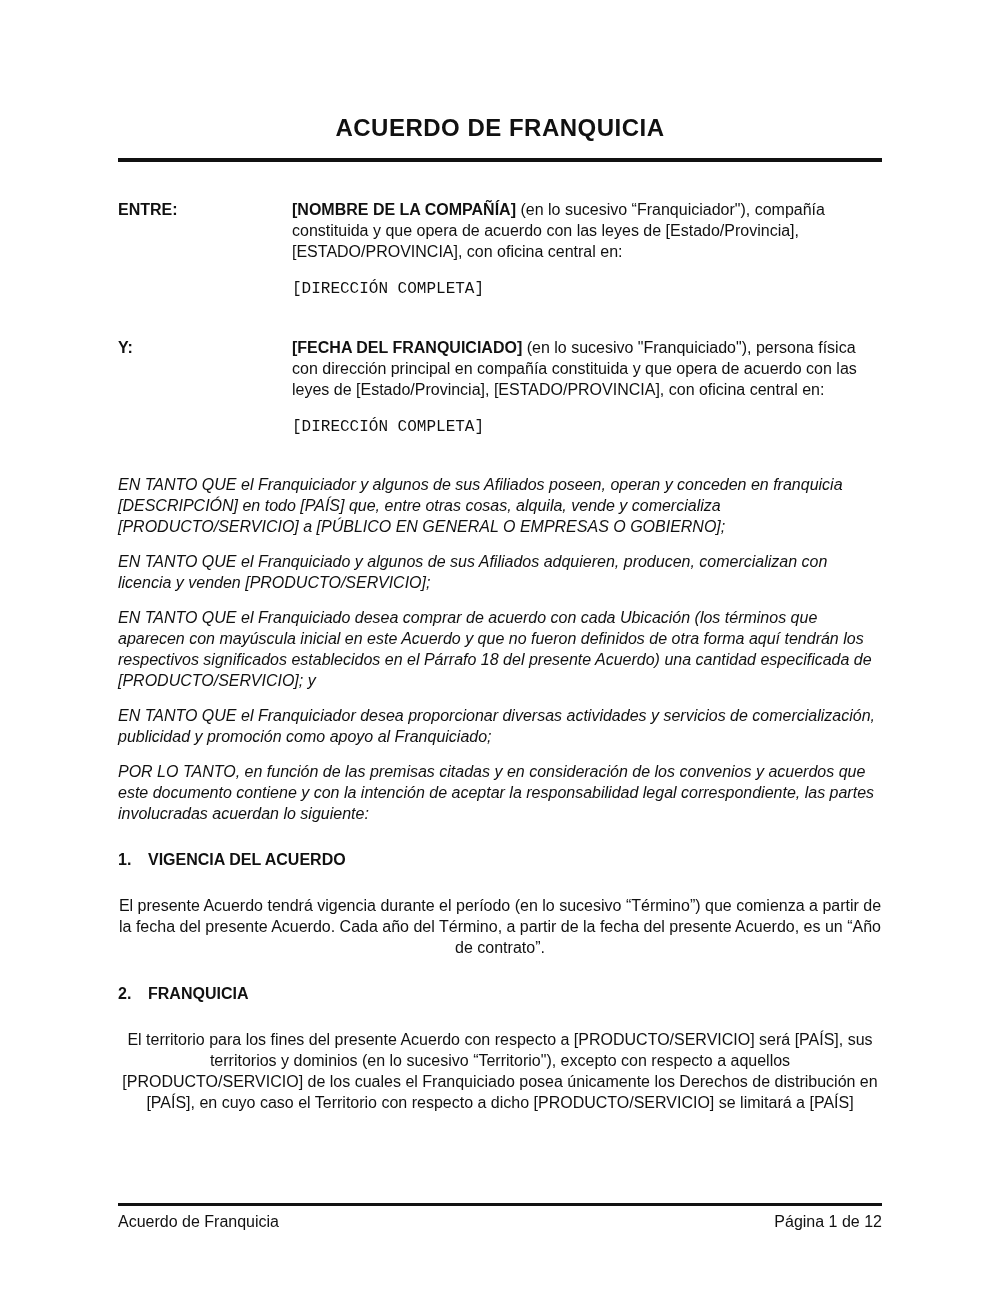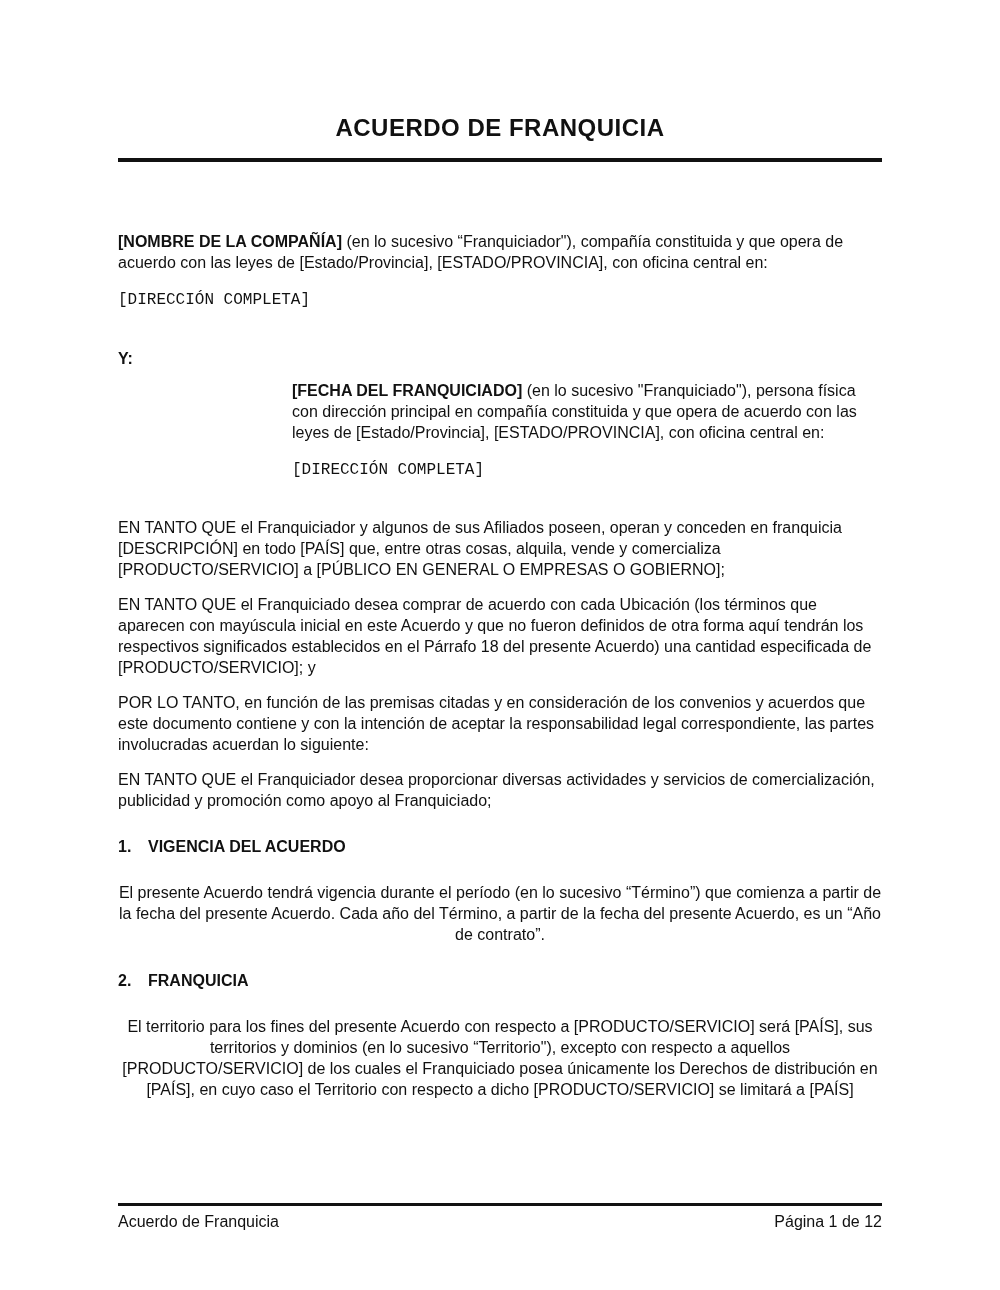--- a/index.html
+++ b/index.html
@@ -43,34 +43,34 @@
     display: flex;
     margin-top: 37px;
   }
   .party-label {
     width: 174px;
     flex: 0 0 174px;
     font-weight: bold;
   }
   .party-content {
     flex: 1 1 auto;
-    margin-top: 32px;
   }
   .party-name {
     font-weight: bold;
   }
   .party-address {
     margin-top: 17px;
     font-family: Liberation Mono, monospace;
   }
   .recitals {
     margin-top: 36px;
   }
   p.recital {
     margin: 0 0 14px 0;
+    font-style: italic;
   }
   .section-heading {
     margin: 25px 0 25px 0;
     font-weight: bold;
     display: flex;
   }
   .section-number {
     width: 30px;
     flex: 0 0 30px;
   }
@@ -92,39 +92,41 @@
 </head>
 <body>
 
 <div class="page">
 
   <h1 class="doc-title">ACUERDO DE FRANQUICIA</h1>
   <div class="title-rule"></div>
 
 
   <div class="party">
+    <div class="party-label">ENTRE:</div>
     <div class="party-content">
       <div><span class="party-name">[NOMBRE DE LA COMPAÑÍA]</span> <span>(en lo sucesivo “Franquiciador"), compañía constituida y que opera de acuerdo con las leyes de [Estado/Provincia], [ESTADO/PROVINCIA], con oficina central en:</span></div>
       <div class="party-address">[DIRECCIÓN COMPLETA]</div>
     </div>
   </div>
 
   <div class="party">
     <div class="party-label">Y:</div>
     <div class="party-content">
       <div><span class="party-name">[FECHA DEL FRANQUICIADO]</span> <span>(en lo sucesivo "Franquiciado"), persona física con dirección principal en compañía constituida y que opera de acuerdo con las leyes de [Estado/Provincia], [ESTADO/PROVINCIA], con oficina central en:</span></div>
       <div class="party-address">[DIRECCIÓN COMPLETA]</div>
     </div>
   </div>
 
   <div class="recitals">
     <p class="recital">EN TANTO QUE el Franquiciador y algunos de sus Afiliados poseen, operan y conceden en franquicia [DESCRIPCIÓN] en todo [PAÍS] que, entre otras cosas, alquila, vende y comercializa [PRODUCTO/SERVICIO] a [PÚBLICO EN GENERAL O EMPRESAS O GOBIERNO];</p>
+    <p class="recital">EN TANTO QUE el Franquiciado y algunos de sus Afiliados adquieren, producen, comercializan con licencia y venden [PRODUCTO/SERVICIO];</p>
     <p class="recital">EN TANTO QUE el Franquiciado desea comprar de acuerdo con cada Ubicación (los términos que aparecen con mayúscula inicial en este Acuerdo y que no fueron definidos de otra forma aquí tendrán los respectivos significados establecidos en el Párrafo 18 del presente Acuerdo) una cantidad especificada de [PRODUCTO/SERVICIO]; y</p>
+    <p class="recital">EN TANTO QUE el Franquiciador desea proporcionar diversas actividades y servicios de comercialización, publicidad y promoción como apoyo al Franquiciado;</p>
     <p class="recital">POR LO TANTO, en función de las premisas citadas y en consideración de los convenios y acuerdos que este documento contiene y con la intención de aceptar la responsabilidad legal correspondiente, las partes involucradas acuerdan lo siguiente:</p>
-    <p class="recital">EN TANTO QUE el Franquiciador desea proporcionar diversas actividades y servicios de comercialización, publicidad y promoción como apoyo al Franquiciado;</p>
   </div>
 
   <div class="section-heading">
     <span class="section-number">1.</span>
     <span>VIGENCIA DEL ACUERDO</span>
   </div>
   <p class="section-body">El presente Acuerdo tendrá vigencia durante el período (en lo sucesivo “Término”) que comienza a partir de la fecha del presente Acuerdo. Cada año del Término, a partir de la fecha del presente Acuerdo, es un “Año de contrato”.</p>
 
   <div class="section-heading">
     <span class="section-number">2.</span>

